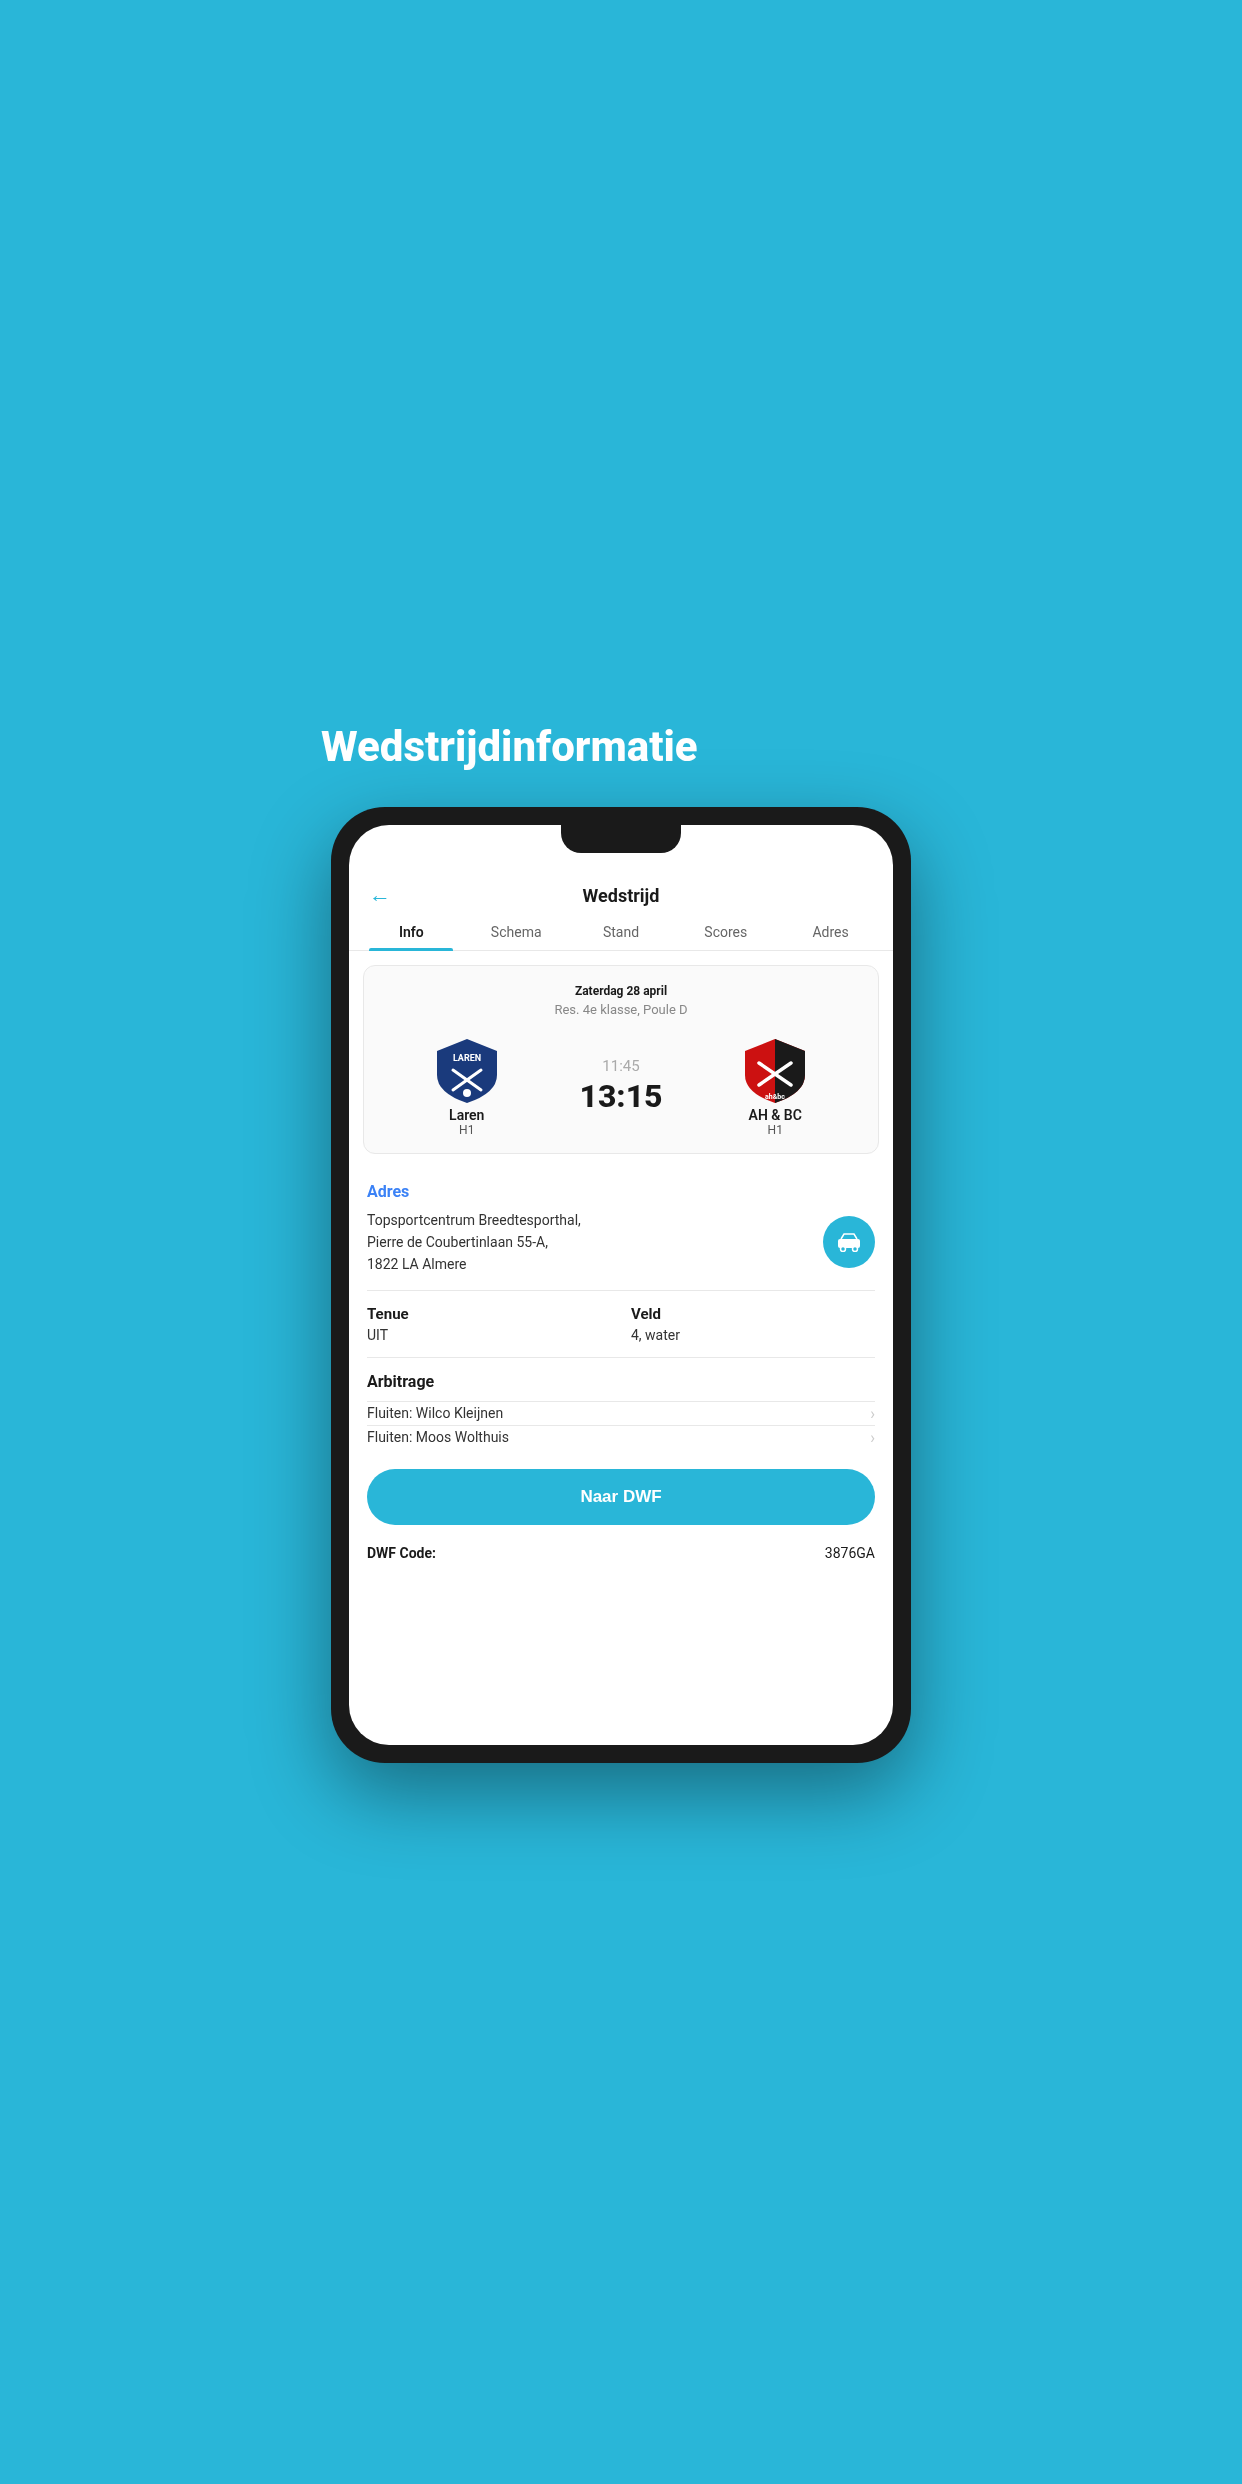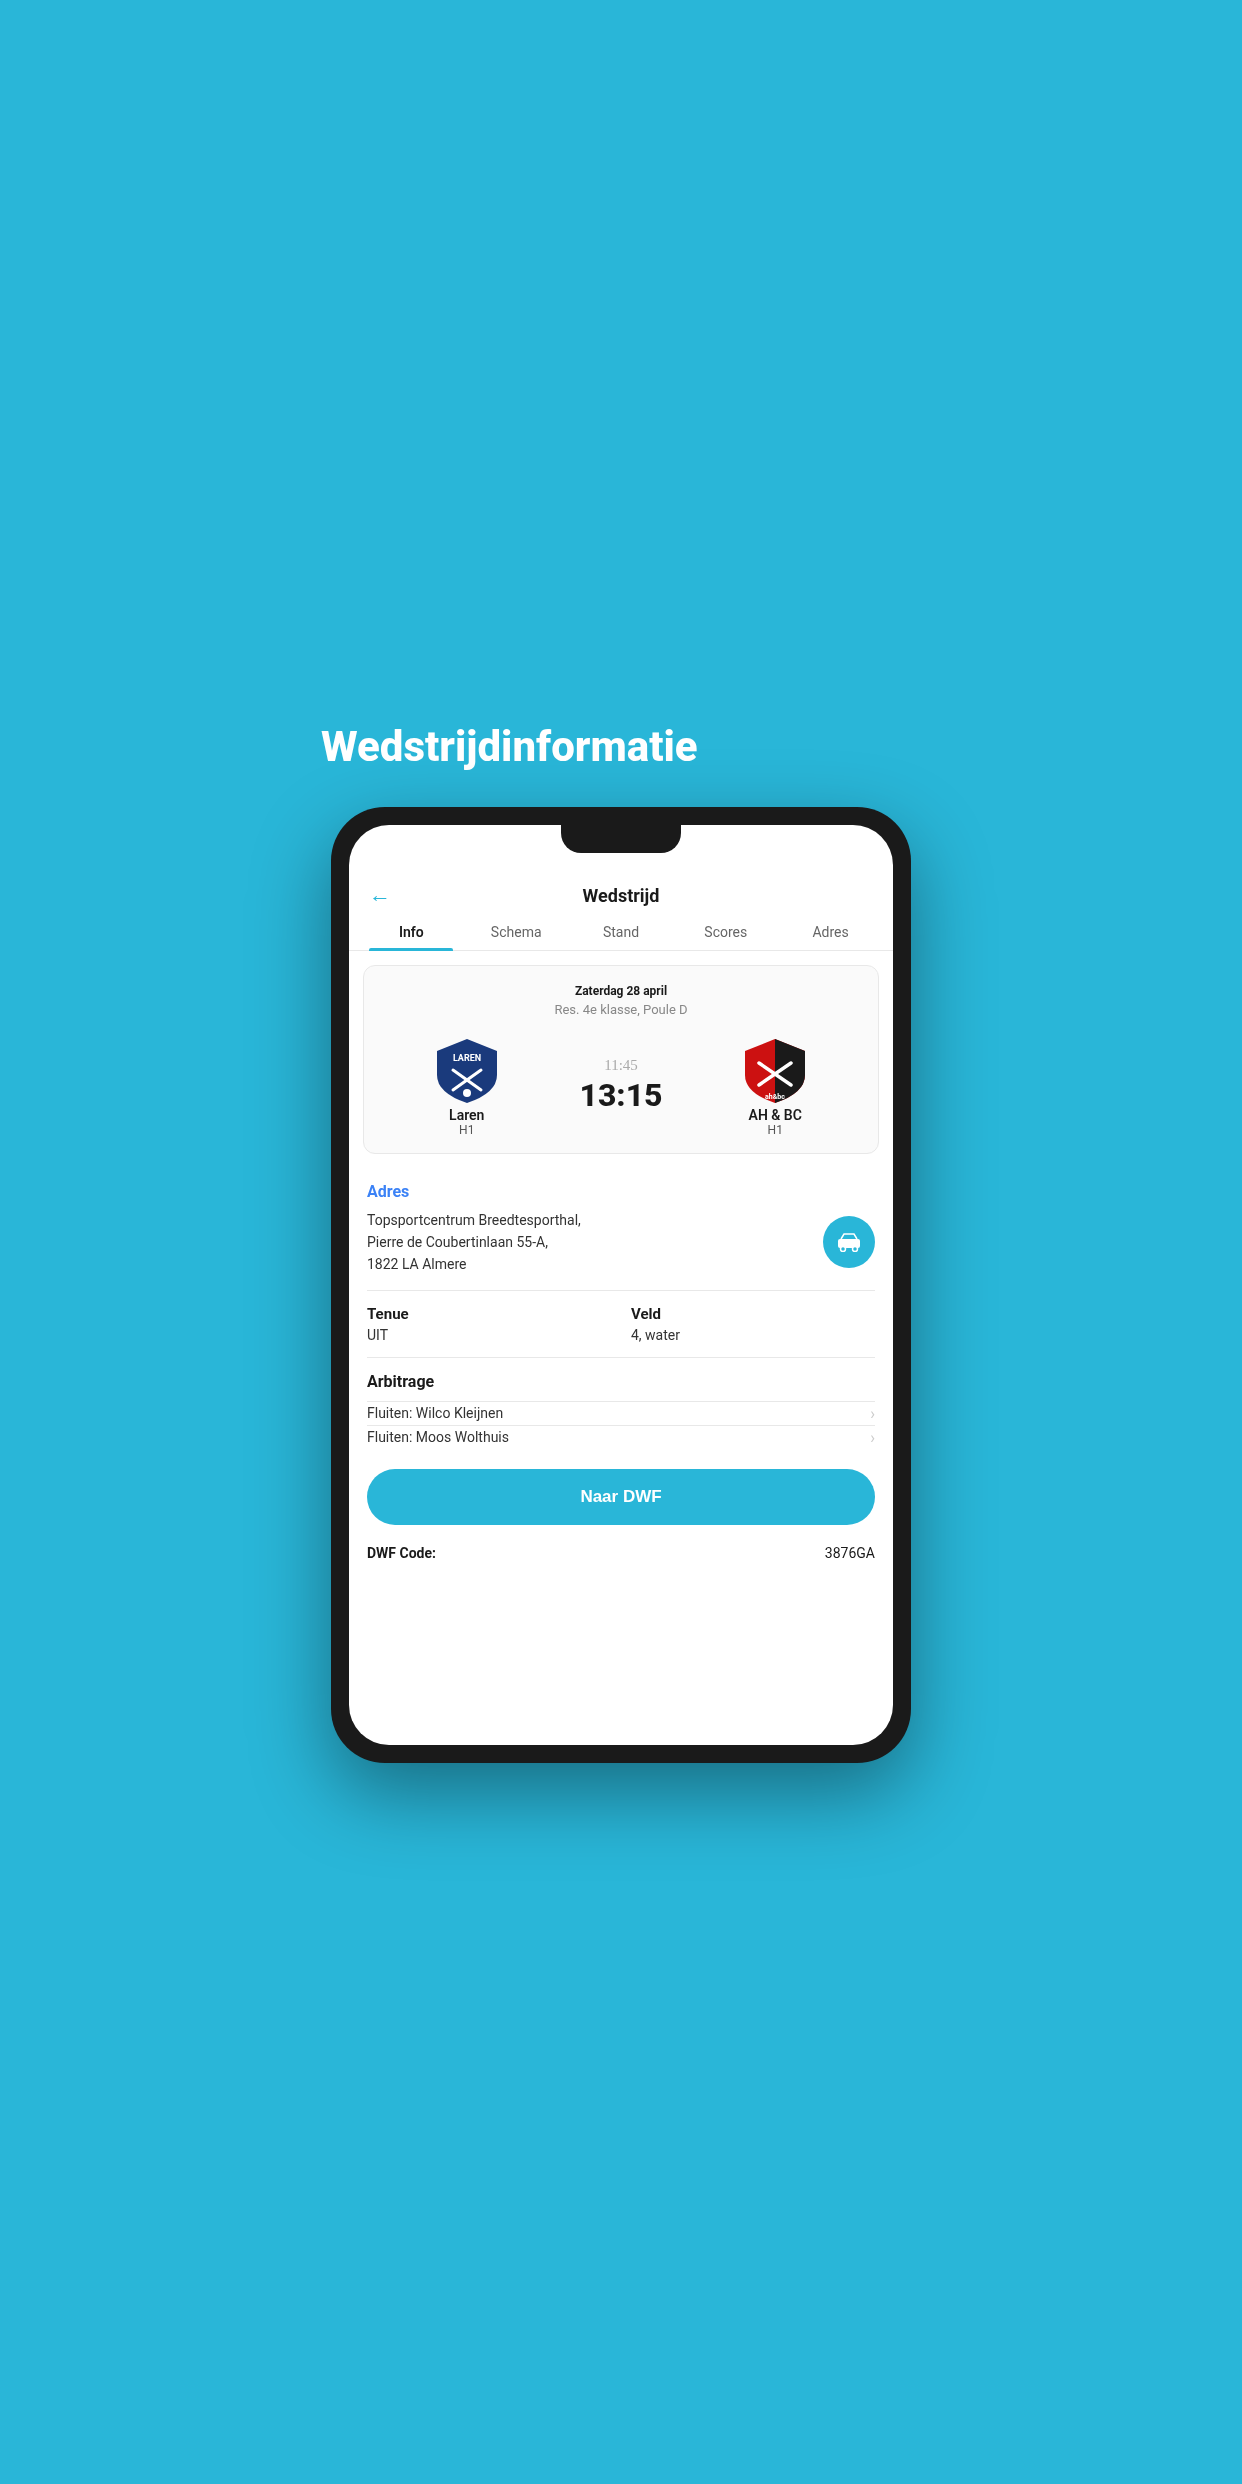--- a/index.html
+++ b/index.html
@@ -185,21 +185,20 @@
       display: flex;
       flex-direction: column;
       align-items: center;
       justify-content: center;
     }
 
     .score-time {
       font-size: 15px;
       color: #aaa;
       margin-bottom: 2px;
-      font-family: Liberation Serif, serif;
     }
 
     .score-main {
       font-size: 32px;
       font-weight: 800;
       color: #1a1a1a;
     }
 
     
     .laren-shield {

